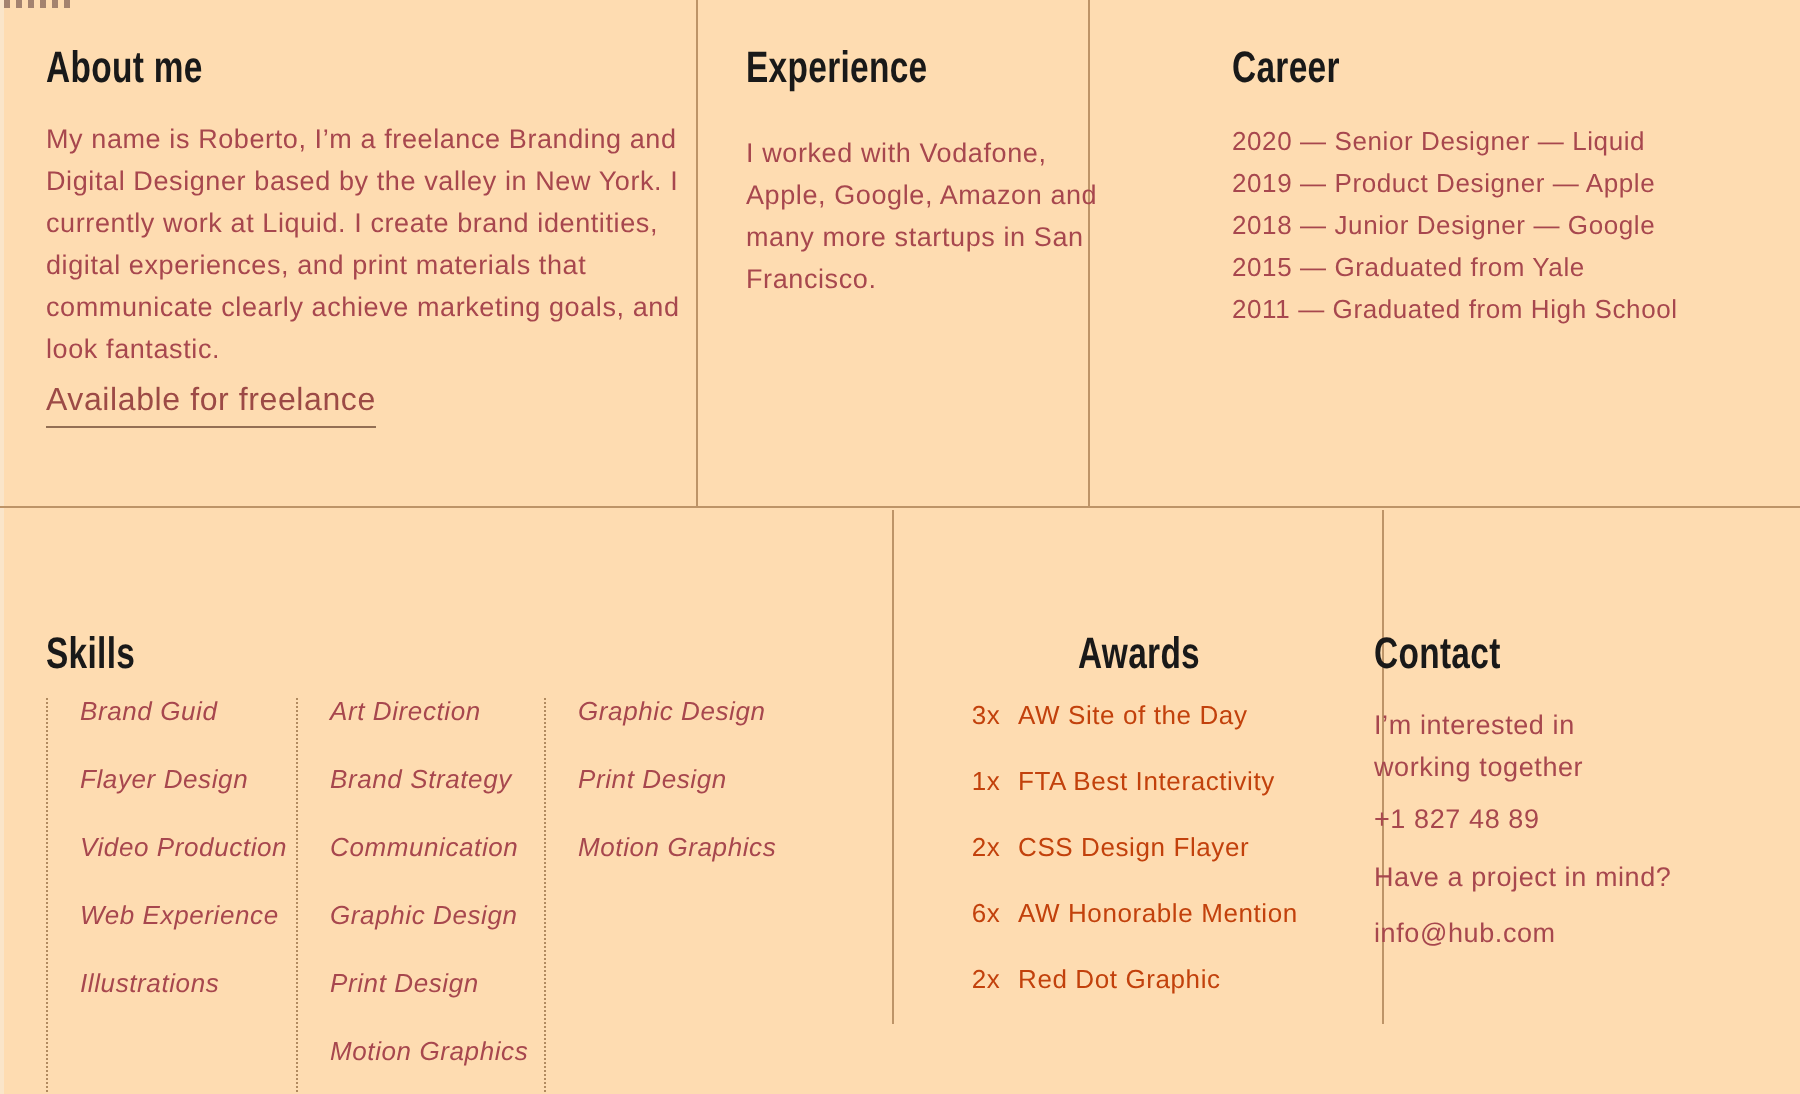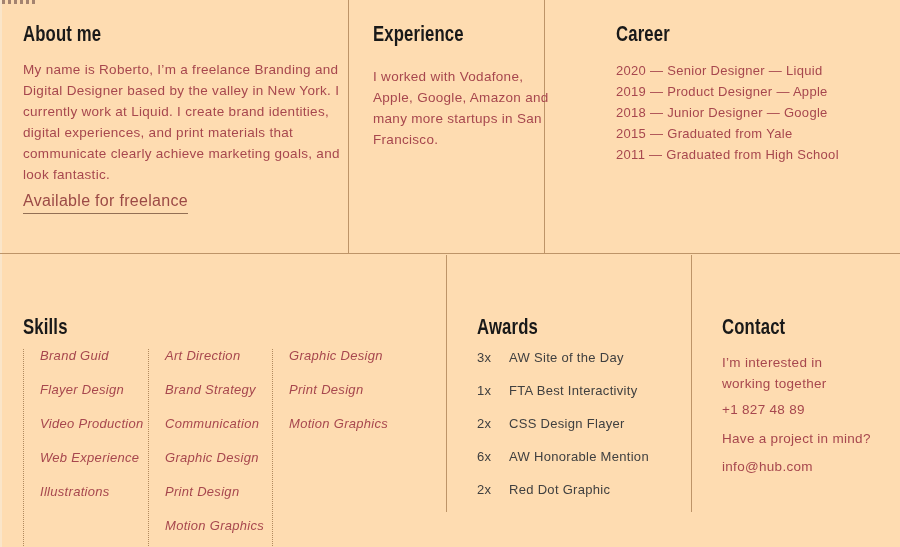--- a/index.html
+++ b/index.html
@@ -14,22 +14,22 @@
   .edge-strip{position:absolute;left:0;top:0;width:2px;height:547px;background:#f6ecdc;opacity:.55;}
   .frag{position:absolute;left:2px;top:0;width:34px;height:4px;opacity:.55;
     background:repeating-linear-gradient(90deg,#5a3a3a 0 3px,transparent 3px 6px);}
   .row-top{position:absolute;left:0;top:0;width:900px;height:254px;border-bottom:1px solid #bd9468;box-sizing:border-box;}
   .row-bottom{position:absolute;left:0;top:255px;width:900px;height:257px;}
   .cell{position:absolute;top:0;bottom:0;box-sizing:border-box;}
   .cell-about{left:0;width:349px;border-right:1px solid #bd9468;padding:22px 20px 0 23px;}
   .cell-experience{left:350px;width:195px;border-right:1px solid #bd9468;padding:22px 14px 0 23px;}
   .cell-career{left:546px;width:354px;padding:22px 10px 0 70px;}
   .cell-skills{left:0;width:447px;border-right:1px solid #bd9468;padding:60px 10px 0 23px;}
-  .cell-awards{left:448px;width:244px;border-right:1px solid #bd9468;padding:60px 10px 0 29px;}
-  .cell-contact{left:693px;width:207px;padding:60px 10px 0 29px;}
+  .cell-awards{left:448px;width:244px;border-right:1px solid #bd9468;padding:60px 10px 0 29px;text-align:center;}
+  .cell-contact{left:658px;width:207px;padding:60px 10px 0 29px;}
   .hd{
     display:inline-block;
     font-size:22px;font-weight:700;color:#191919;
     letter-spacing:.2px;line-height:24px;
     transform:scaleX(.76);transform-origin:0 50%;
     white-space:nowrap;
   }
   .txt{color:#a7474e;font-size:13.5px;line-height:21px;letter-spacing:.3px;}
   .about-body{margin-top:13px;width:320px;}
   .exp-body{margin-top:20px;width:176px;}
@@ -41,21 +41,21 @@
   }
   .career-list{margin-top:14px;}
   .career-item{color:#a7474e;font-size:13px;line-height:21px;letter-spacing:.3px;}
   .skill-cols{display:flex;margin-top:10px;height:197px;font-style:italic;}
   .skill-col{border-left:1px dotted #b18a5f;padding-left:16px;box-sizing:border-box;}
   .skill-col.c1{width:125px;}
   .skill-col.c2{width:124px;}
   .skill-col.c3{width:160px;}
   .skill-item{display:block;color:#a7474e;font-size:13px;line-height:13px;letter-spacing:.3px;margin-bottom:21px;}
   .awards-list{margin-top:12px;}
-  .award-row{display:flex;margin-bottom:20px;color:#404040;font-size:13px;line-height:13px;letter-spacing:.3px;}
+  .award-row{display:flex;margin-bottom:20px;color:#c2410c;font-size:13px;line-height:13px;letter-spacing:.3px;}
   .award-count{width:32px;flex:0 0 32px;}
   .contact-msg{margin-top:13px;width:146px;}
   .contact-phone{margin-top:5px;}
   .contact-question{margin-top:8px;}
   .contact-email{margin-top:7px;display:inline-block;color:#a7474e;text-decoration:none;cursor:pointer;}
 </style>
 </head>
 <body>
 
 <div class="page">

